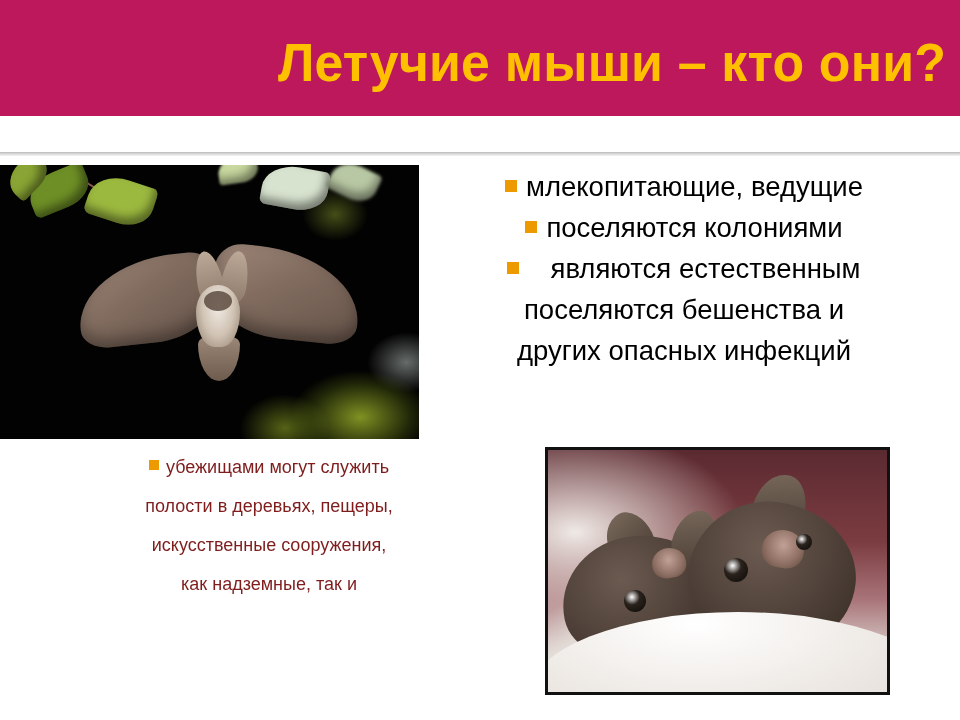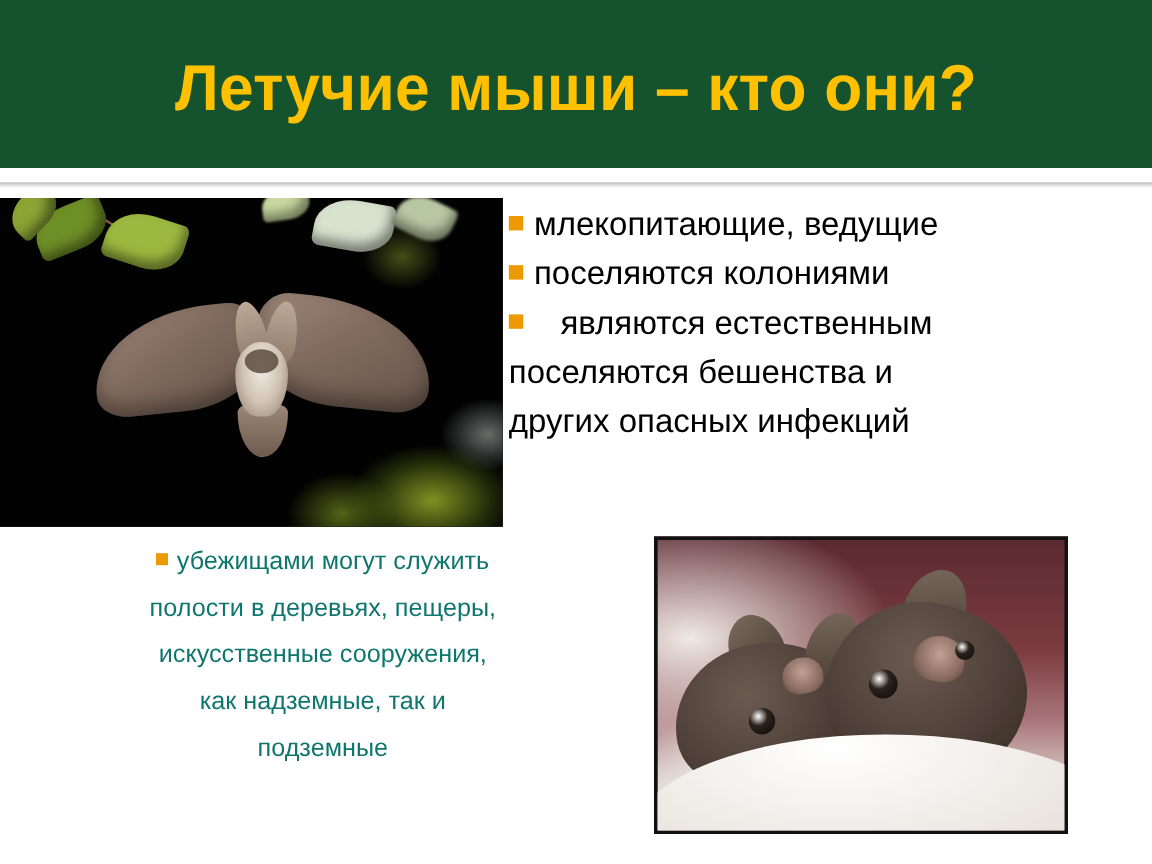--- a/index.html
+++ b/index.html
@@ -23,25 +23,25 @@
     height: 720px;
     background: #ffffff;
   }
 
   
   .title-band {
     position: absolute;
     left: 0;
     top: 0;
     width: 960px;
-    height: 140px;
-    background: #14532d;
+    height: 116px;
+    background: #be185d;
     display: flex;
     align-items: center;
-    justify-content: center;
+    justify-content: flex-end;
   }
   .slide-title {
     color: #FFC000;
     font-family: "Liberation Sans Narrow", "Liberation Sans", "DejaVu Sans", sans-serif;
     font-weight: bold;
     font-size: 54px;
     line-height: 1.05;
     letter-spacing: 0.2px;
     white-space: nowrap;
     transform: scaleX(0.96);
@@ -205,33 +205,34 @@
     background: radial-gradient(ellipse at 40% 10%, #ffffff 0%, #f0ece8 45%, #ddd6d0 100%);
     border-radius: 50% 50% 0 0 / 70% 70% 0 0;
   }
 
   
   .text-right {
     position: absolute;
     left: 424px;
     top: 166px;
     width: 520px;
+    text-align: center;
     color: #000000;
     font-size: 27.5px;
     line-height: 41px;
   }
   
   .text-bottom-left {
     position: absolute;
     left: 24px;
     top: 448px;
     width: 490px;
     text-align: center;
-    color: #0f766e;
-    font-size: 21px;
+    color: #7f1d1d;
+    font-size: 18px;
     line-height: 39px;
   }
 
   .bullet-line { display: block; }
   .bullet-sq {
     display: inline-block;
     vertical-align: 0.16em;
     background: #ED9A00;
     margin-right: 9px;
   }
@@ -291,23 +292,20 @@
     </span>
     <span class="bullet-line">
       <span>полости в деревьях, пещеры,</span>
     </span>
     <span class="bullet-line">
       <span>искусственные сооружения,</span>
     </span>
     <span class="bullet-line">
       <span>как надземные, так и</span>
     </span>
-    <span class="bullet-line">
-      <span>подземные</span>
-    </span>
   </div>
 
   <div class="photo-bat-pair">
     <div class="pbp-bg"></div>
     <div class="bat-ear2 b1"></div>
     <div class="bat-ear2 b3"></div>
     <div class="bat-head h1"></div>
     <div class="bat-ear2 b2"></div>
     <div class="bat-head h2"></div>
     <div class="bat-nose n1"></div>

